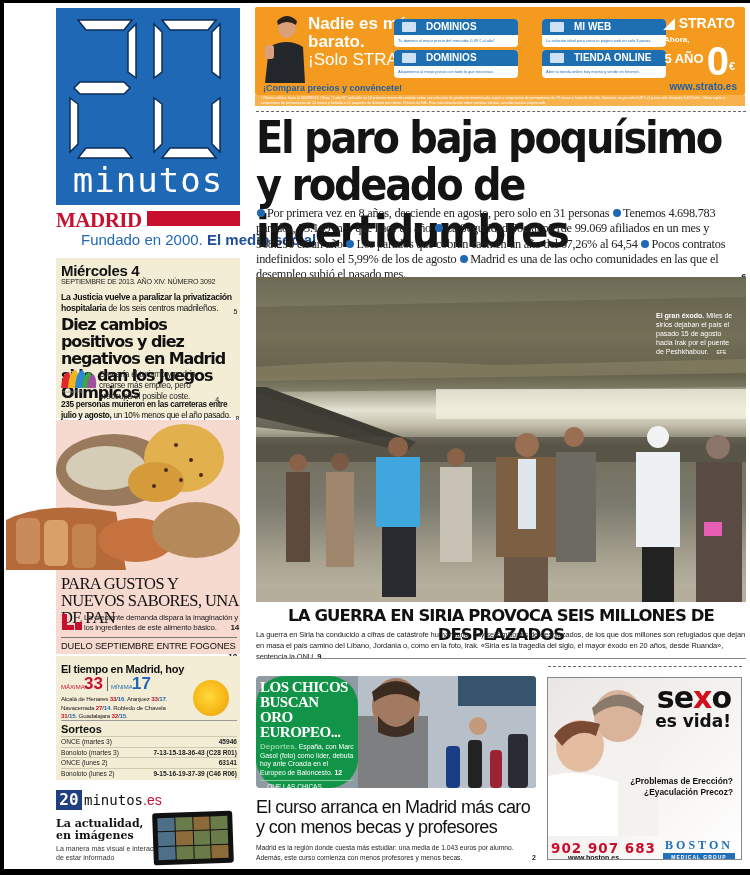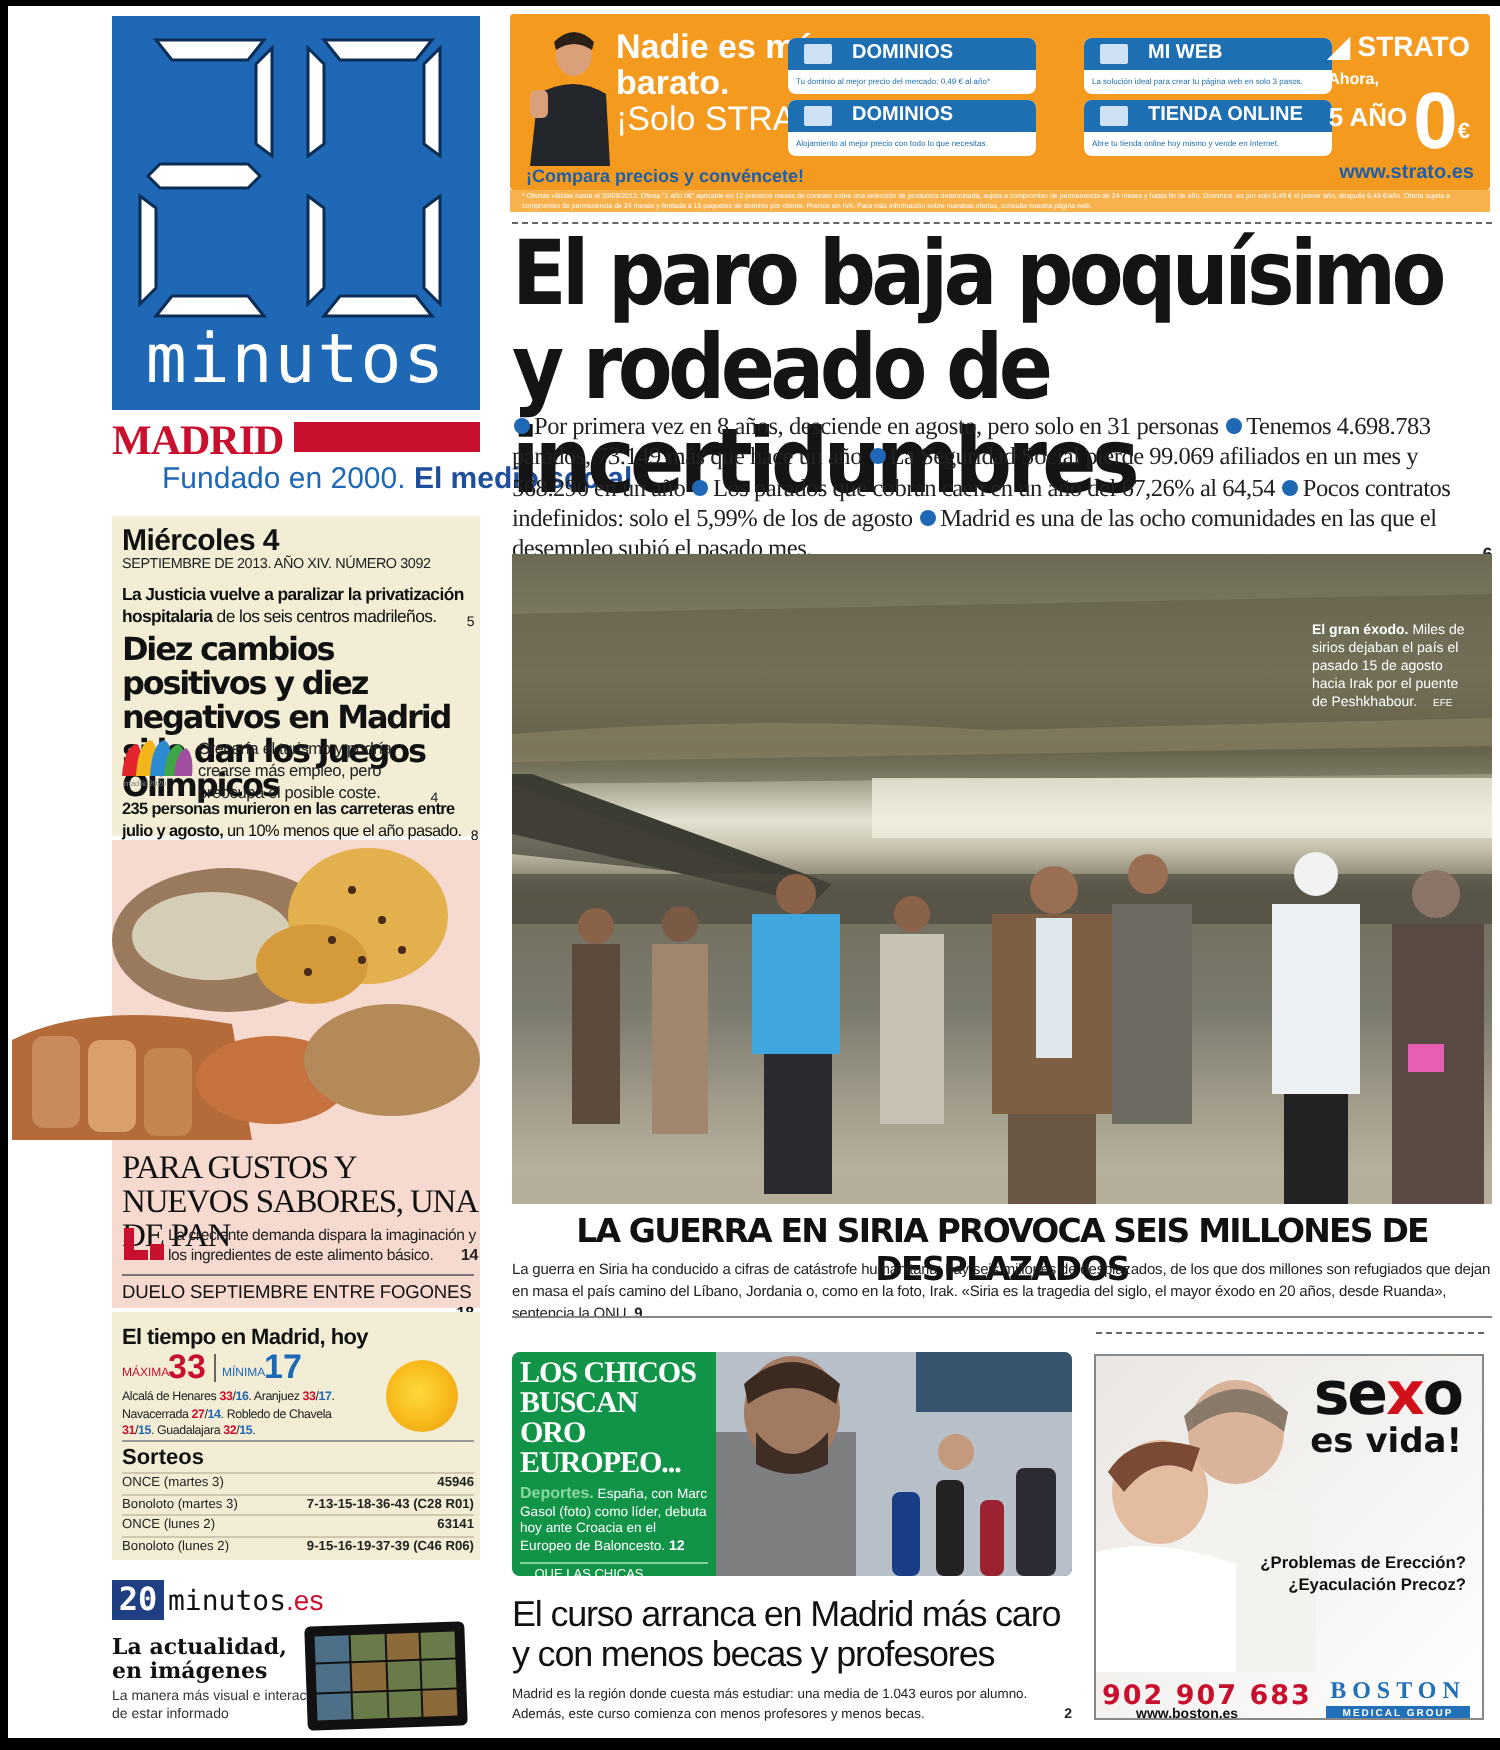--- a/index.html
+++ b/index.html
@@ -96,21 +96,21 @@
   .promo-title { position: absolute; left: 56px; top: 818px; font-family: "DejaVu Serif", serif; font-weight: bold; font-size: 11px; line-height: 12px; color: #111; }
   .promo-sub { position: absolute; left: 56px; top: 844px; width: 110px; font-size: 7px; line-height: 9px; color: #333; }
   .promo-tablet { position: absolute; left: 153px; top: 812px; width: 80px; height: 52px; background: #111; border-radius: 3px; transform: rotate(-2deg); padding: 5px; }
   .promo-tablet .g { display: grid; grid-template-columns: repeat(4, 1fr); gap: 1px; width: 100%; height: 100%; }
   .promo-tablet .g span { background: #6a7b4a; }
   .promo-tablet .g span:nth-child(3n) { background: #8d6a3a; }
   .promo-tablet .g span:nth-child(4n+1) { background: #4d6f88; }
 
   
   .sports { position: absolute; left: 256px; top: 676px; width: 280px; height: 112px; border-radius: 4px; overflow: hidden; background: #8f9aa3; }
-  .sports-green { position: absolute; left: 0; top: 0; width: 102px; height: 112px; background: #119447; padding: 4px; }
+  .sports-green { position: absolute; left: 0; top: 0; width: 102px; height: 112px; background: #119447; padding: 4px; border-radius: 29px; }
   .sports-title { font-family: "Liberation Serif", serif; font-weight: bold; color: #fff; font-size: 15px; line-height: 15px; letter-spacing: -0.5px; }
   .sports-text { color: #fff; font-size: 6.8px; line-height: 8.5px; margin-top: 3px; }
   .sports-text b { color: #8ad6a0; font-size: 8px; }
   .sports-sub { color: #fff; font-size: 6.5px; line-height: 7.5px; margin-top: 3px; border-top: 1px solid #7fd09a; padding-top: 2px; }
   .sports-photo { position: absolute; left: 102px; top: 0; width: 178px; height: 112px; background: linear-gradient(90deg, #6d6a66 0%, #9c958c 25%, #c9cdd2 50%, #8fa3b4 70%, #5b6f82 100%); }
 
   .edu-title { position: absolute; left: 256px; top: 797px; width: 285px; font-size: 18px; line-height: 20px; color: #111; letter-spacing: -0.6px; }
   .edu-text { position: absolute; left: 256px; top: 843px; width: 280px; font-size: 6.7px; line-height: 9.5px; color: #222; }
   .edu-text .pn { font-weight: bold; font-size: 7px; margin-top: 0; }
 

